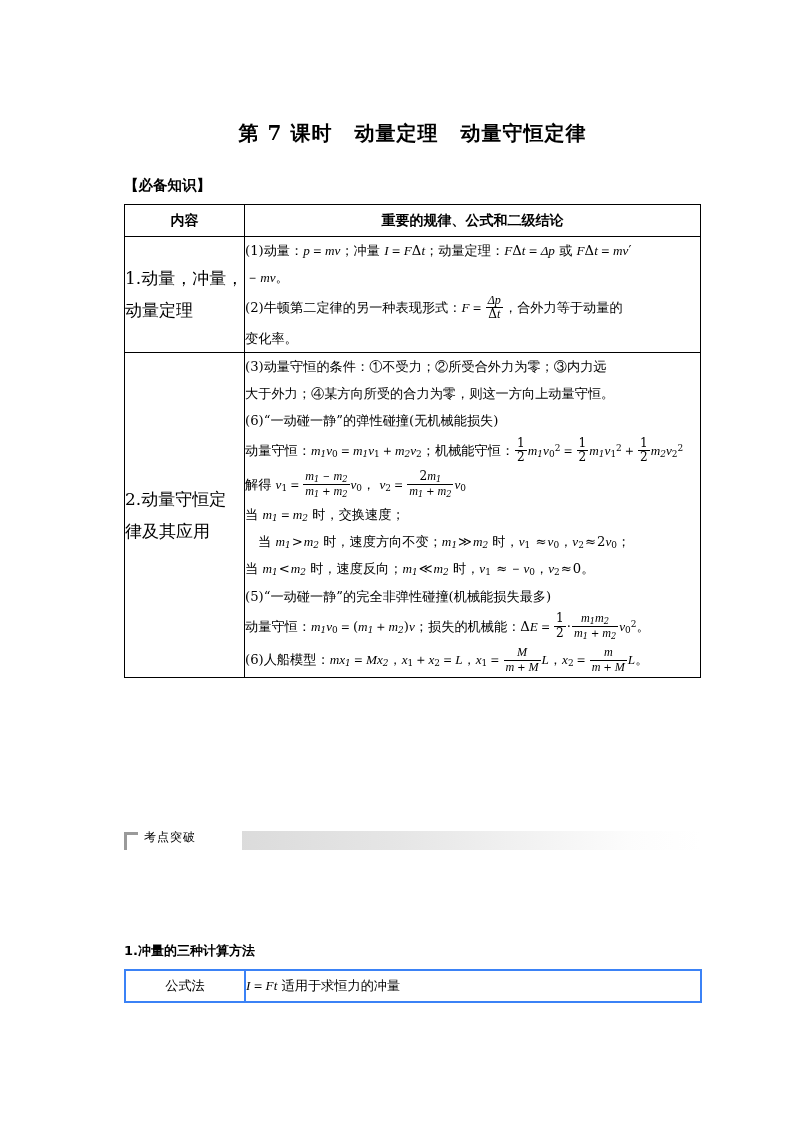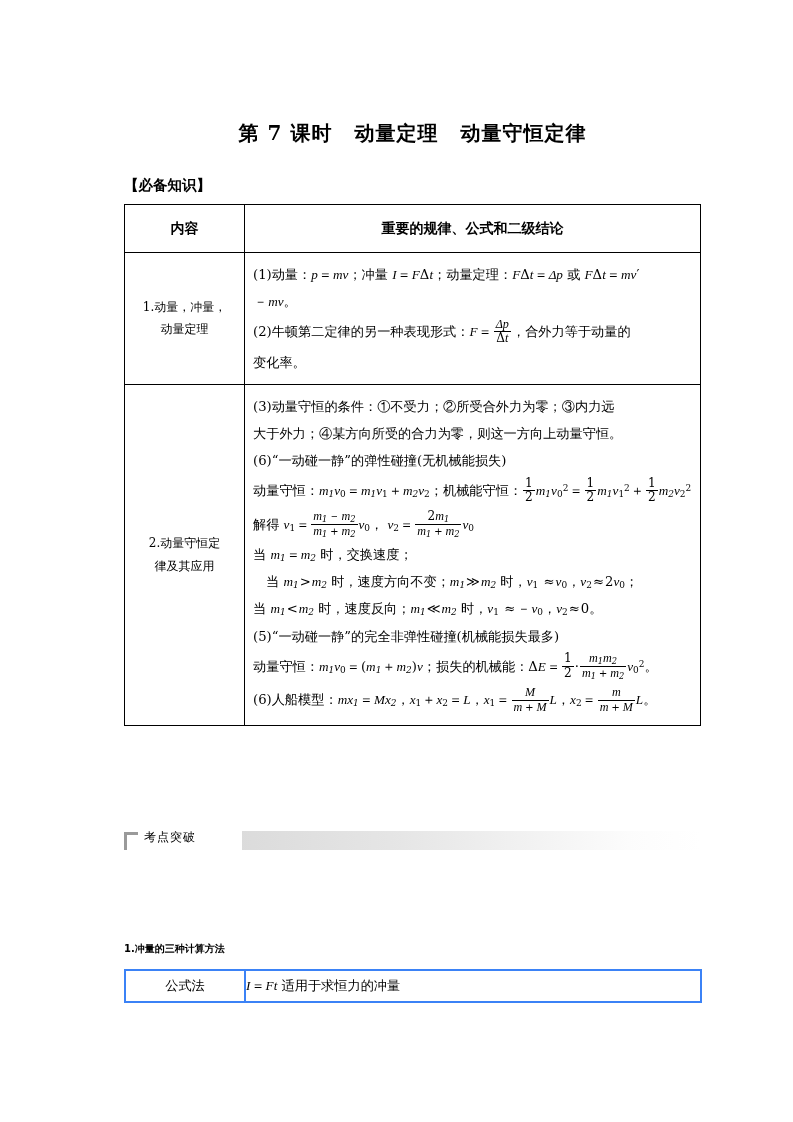--- a/index.html
+++ b/index.html
@@ -50,36 +50,36 @@
     position: absolute;
     left: 108px; top: 204px;
     width: 577px;
     border-collapse: collapse;
     table-layout: fixed;
     font-size: 13.2px;
   }
   .main-table td, .main-table th {
     border: 1px solid #000;
     vertical-align: middle;
-    padding: 8px;
+    padding: 0;
   }
   .col-a { width: 120px; }
   .col-b { width: 456px; }
 
   .th-cell {
     text-align: center;
     font-weight: bold;
     height: 31px;
     font-size: 14px;
     font-family: "DejaVu Serif", "Liberation Serif", serif;
   }
   .cat-cell {
-    text-align: center;
+    text-align: left;
     line-height: 1.9;
-    font-size: 12px;
+    font-size: 17px;
     padding: 4px 2px;
     font-family: "DejaVu Serif", "Liberation Serif", serif;
   }
   .body-cell {
     padding: 7px 9px 8px 9px;
     line-height: 2.0;
     font-family: "DejaVu Serif", "Liberation Serif", serif;
   }
   .body-cell p {
     margin: 0;
@@ -172,21 +172,21 @@
     font-weight: bold;
     letter-spacing: 0.5px;
     font-family: "DejaVu Sans", "Liberation Sans", sans-serif;
   }
   .kaodian-title .gap { display: inline-block; width: 20px; }
 
   
   .sub-heading {
     position: absolute;
     left: 108px; top: 942px;
-    font-size: 10px;
+    font-size: 13px;
     font-weight: bold;
     font-family: "DejaVu Sans", "Liberation Sans", sans-serif;
   }
 
   
   .bottom-table {
     position: absolute;
     left: 108px; top: 969px;
     width: 577px;
     border-collapse: collapse;

